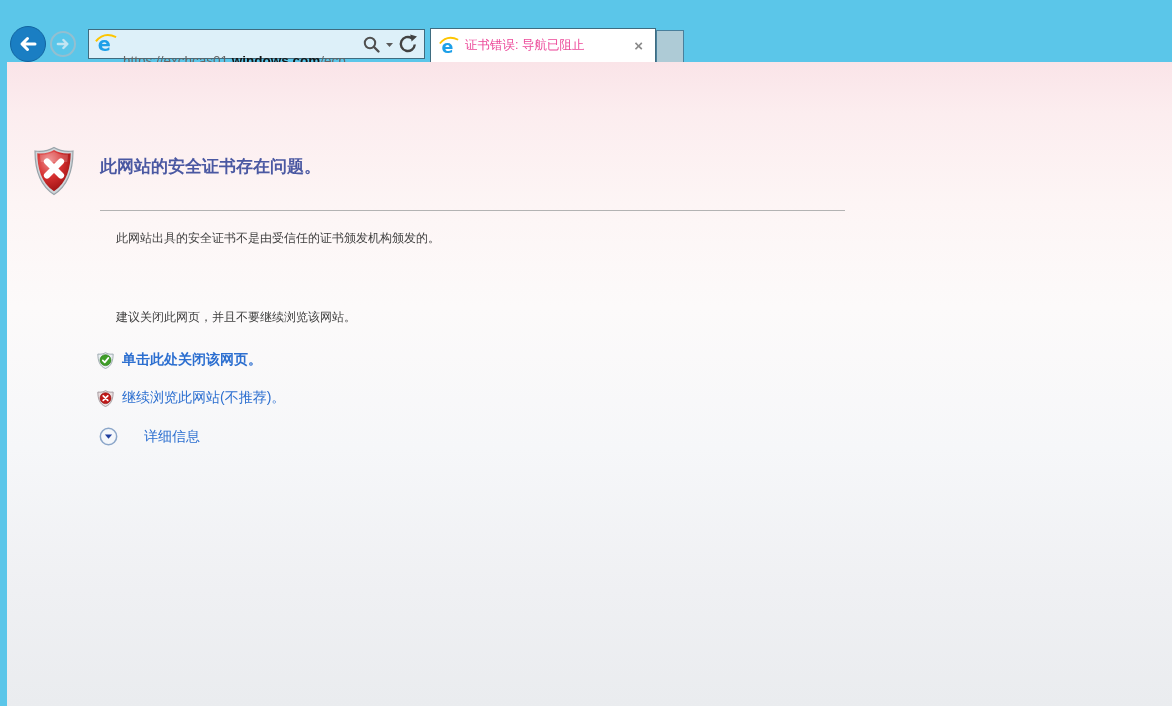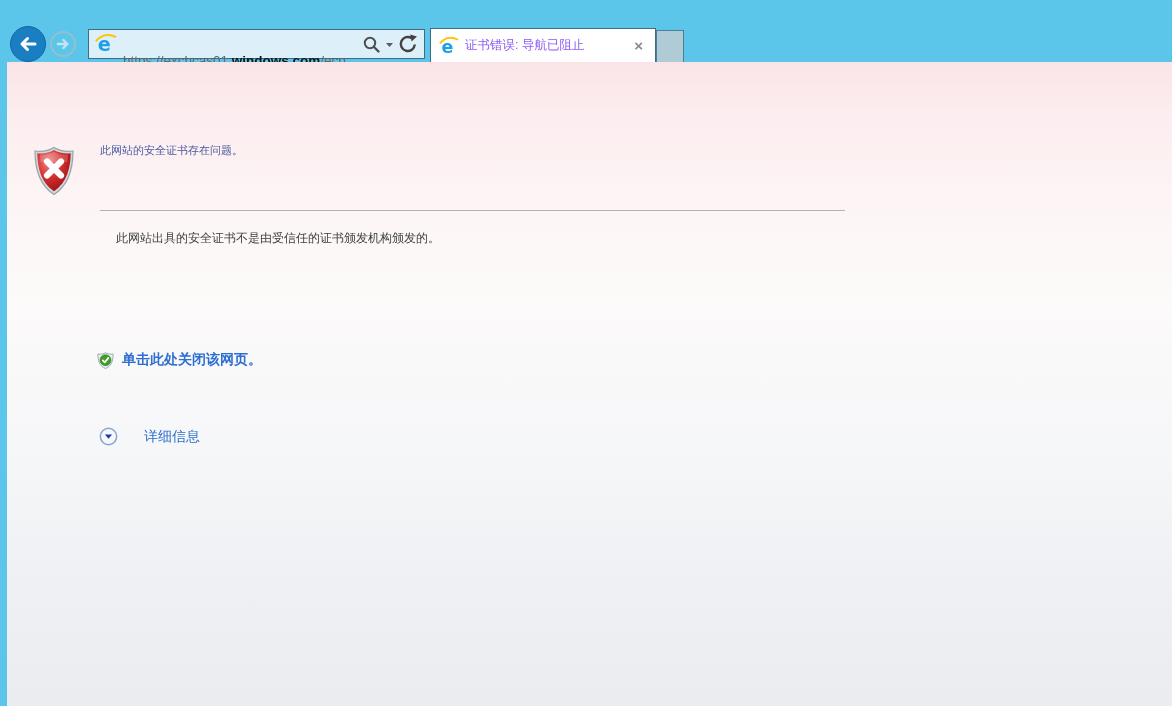--- a/index.html
+++ b/index.html
@@ -17,35 +17,35 @@
 
   .address-bar { position:absolute; left:88px; top:29px; width:337px; height:30px;
                  background:#ddf0f9; border:1px solid #3f6c80; display:flex; align-items:center;
                  padding:0 6px 0 6px; }
   .address-bar .url { font-size:13.5px; color:#666; white-space:nowrap; letter-spacing:0; }
   .address-bar .url b { color:#161616; font-weight:bold; }
   .addr-icons { margin-left:auto; display:flex; align-items:center; gap:4px; }
 
   .tab { position:absolute; left:430px; top:28px; width:226px; height:34px; background:#ffffff;
          border:1px solid #3f6c80; border-bottom:none; display:flex; align-items:center; padding:0 8px; }
-  .tab-title { font-size:12.5px; color:#8b5cf6; white-space:nowrap; overflow:hidden; flex:1; margin-left:6px; }
+  .tab-title { font-size:12.5px; color:#ec4899; white-space:nowrap; overflow:hidden; flex:1; margin-left:6px; }
   .tab-close { font-size:15px; color:#8a8a8a; padding:0 4px; cursor:pointer; font-weight:bold; }
 
   .newtab-stub { position:absolute; left:656px; top:30px; width:28px; height:32px;
                  background:#aecbd6; border:1px solid #49809c; border-bottom:none; }
 
   
   .content { position:absolute; top:62px; left:0; width:1172px; height:644px;
              background:linear-gradient(180deg,#fae4e8 0%, #fcedef 8%, #fdf5f5 22%,
                         #fcfafa 38%, #f6f7f9 60%, #eff0f3 82%, #eaecef 100%); }
   .left-edge { position:absolute; top:62px; left:0; width:7px; height:644px; background:#5bc6e9; }
 
   .big-shield { position:absolute; left:33px; top:84px; width:42px; height:50px; }
 
-  .page-title { position:absolute; left:100px; top:81px; font-size:11px; color:#4a58a2; }
+  .page-title { position:absolute; left:100px; top:93px; font-size:17px; color:#4a58a2;font-weight:bold; }
   .divider { position:absolute; left:100px; top:148px; width:745px; height:1px; background:#b3b3b3; }
 
   .para { position:absolute; left:116px; font-size:12px; color:#3e3e3e; }
   .para-1 { top:168px; }
   .para-2 { top:208px; }
   .para-3 { top:247px; }
 
   .link-row { position:absolute; left:97px; display:flex; align-items:center; gap:8px; }
   .link-row-1 { top:289px;font-weight:bold; }
   .link-row-2 { top:327px; }
@@ -119,30 +119,39 @@
       <path d="M21 1.5 C26 4.5 32 6 40 5 C40 22 36 39 21 48.5 C6 39 2 22 2 5 C10 6 16 4.5 21 1.5 Z" fill="#cfd6da" stroke="#9aa4aa" stroke-width="1.2"></path>
       <path d="M21 4 C25.5 6.6 31 8 37.7 7.3 C37.6 21.5 34 36.8 21 45.3 C8 36.8 4.4 21.5 4.3 7.3 C11 8 16.5 6.6 21 4 Z" fill="url(#redg)"></path>
       <path d="M14 15.5 L28 29.5 M28 15.5 L14 29.5" stroke="#ffffff" stroke-width="6.2" stroke-linecap="round"></path>
       <path d="M7 8.5 C12 9.2 17 8 21 5.8 C25 8 30 9.2 35 8.6 C35 11 34.7 13.6 34.2 16 L7.8 16 C7.3 13.5 7 11 7 8.5 Z" fill="#ffffff" opacity="0.18"></path>
     </svg>
 
     <div class="page-title">此网站的安全证书存在问题。</div>
     <div class="divider"></div>
 
     <div class="para para-1">此网站出具的安全证书不是由受信任的证书颁发机构颁发的。</div>
+    <div class="para para-3">建议关闭此网页，并且不要继续浏览该网站。</div>
 
     <div class="link-row link-row-1">
       <svg class="mini-icon" viewBox="0 0 20 20">
         <path d="M10 0.8 C12.4 2.2 15.2 2.9 19 2.4 C19 10 17 17 10 19.4 C3 17 1 10 1 2.4 C4.8 2.9 7.6 2.2 10 0.8 Z" fill="#e9eef1" stroke="#93a0a8" stroke-width="1"></path>
         <circle cx="10" cy="9.6" r="6.4" fill="#3f9e28" stroke="#2c7a1a" stroke-width="0.8"></circle>
         <path d="M6.8 9.8 L9.1 12.2 L13.4 6.9" stroke="#ffffff" stroke-width="2" fill="none" stroke-linecap="round" stroke-linejoin="round"></path>
       </svg>
       <a class="errlink">单击此处关闭该网页。</a>
     </div>
 
+    <div class="link-row link-row-2">
+      <svg class="mini-icon" viewBox="0 0 20 20">
+        <path d="M10 0.8 C12.4 2.2 15.2 2.9 19 2.4 C19 10 17 17 10 19.4 C3 17 1 10 1 2.4 C4.8 2.9 7.6 2.2 10 0.8 Z" fill="#e9dfe0" stroke="#9a8f93" stroke-width="1"></path>
+        <circle cx="10" cy="9.6" r="6.4" fill="#c01818" stroke="#8e0f0f" stroke-width="0.8"></circle>
+        <path d="M7.3 6.9 L12.7 12.3 M12.7 6.9 L7.3 12.3" stroke="#ffffff" stroke-width="2" stroke-linecap="round"></path>
+      </svg>
+      <a class="errlink">继续浏览此网站(不推荐)。</a>
+    </div>
 
     <div class="details-row">
       <svg class="expand-icon" viewBox="0 0 20 20">
         <circle cx="10" cy="10" r="8.6" fill="#f4f7fb" stroke="#8ba6c9" stroke-width="1.6"></circle>
         <path d="M6.2 8 L10 12.4 L13.8 8 Z" fill="#1f3f9e"></path>
       </svg>
       <a class="errlink">详细信息</a>
     </div>
 
   </div>

